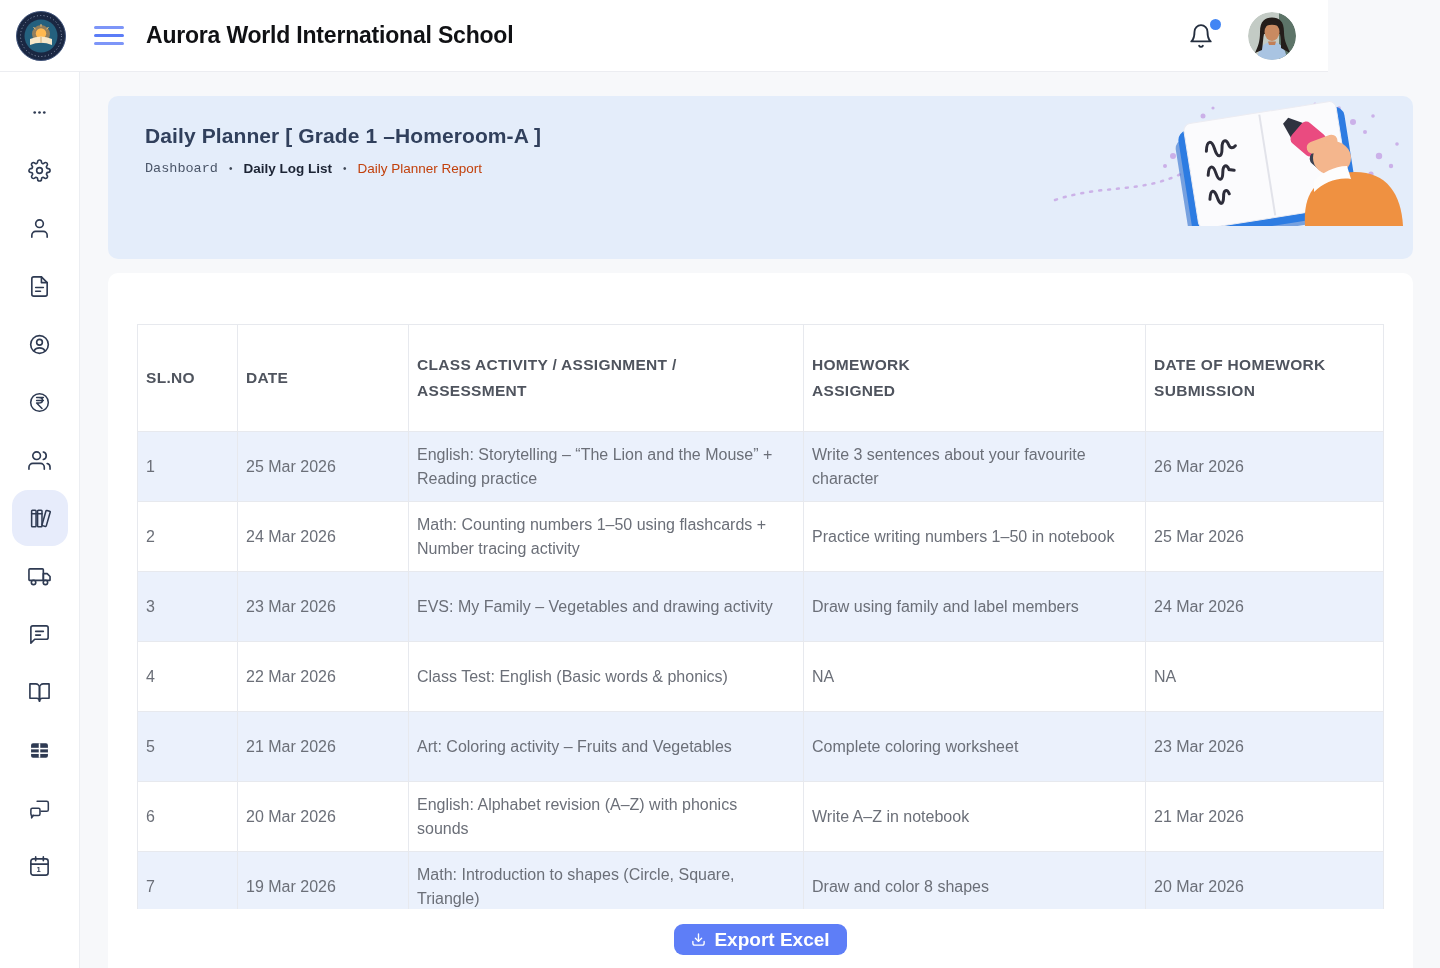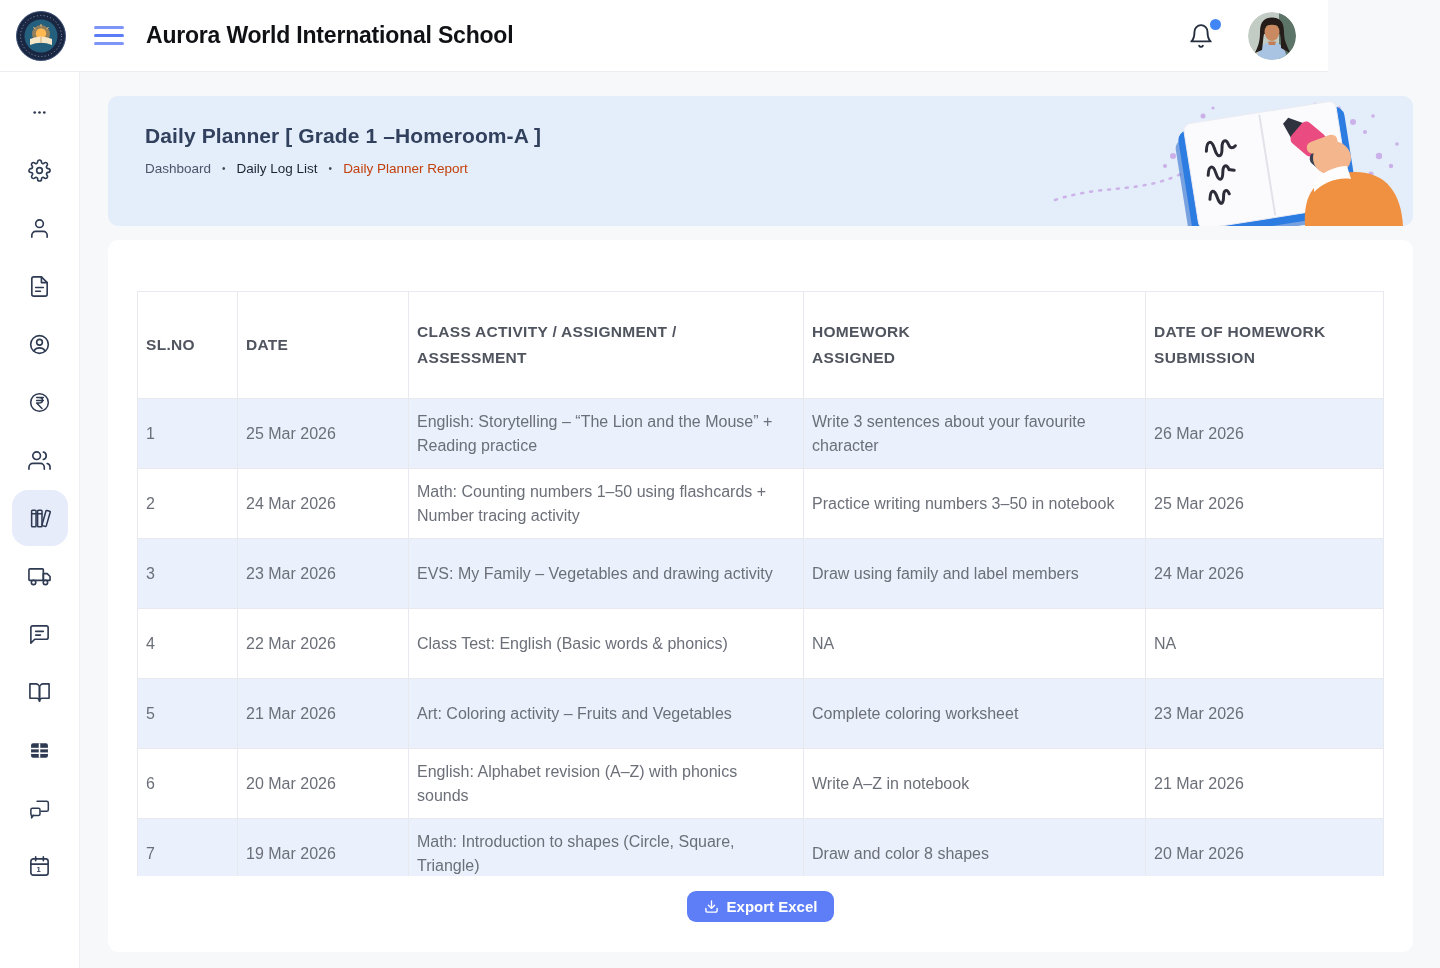--- a/index.html
+++ b/index.html
@@ -25,47 +25,47 @@
   .sidebar { width:80px; background:#fff; border-right:1px solid #eceef2; padding-top:12px;
     display:flex; flex-direction:column; align-items:center; flex:0 0 auto; }
   .side-item { width:56px; height:56px; margin-bottom:2px; display:flex; align-items:center;
     justify-content:center; border-radius:16px; background:none; border:none; cursor:pointer; color:#2e3a52; }
   .side-item.active { background:#e7ecfb; }
   .side-item svg { width:23px; height:23px; }
 
   .content { flex:1; padding:24px 28px 0; }
 
   
-  .banner { position:relative; height:130px; border-radius:10px; background:#e4edfa;
+  .banner { position:relative; height:163px; border-radius:10px; background:#e4edfa;
     overflow:hidden; padding:28px 0 0 37px; }
   .banner-title { font-size:21px; font-weight:700; color:#31405c; letter-spacing:0.1px; }
   .breadcrumb { margin-top:13px; display:flex; align-items:center; gap:11px; font-size:13.5px; }
-  .bc-link { color:#4a5568; cursor:pointer; }
-  .bc-strong { color:#1c2434; font-weight:400; cursor:pointer; }
+  .bc-link { color:#4a5568; cursor:pointer;font-family:Liberation Mono, monospace; }
+  .bc-strong { color:#1c2434; font-weight:700; cursor:pointer; }
   .bc-muted { color:#c2410c; }
   .bc-dot { color:#3f4856; font-size:10px; }
   .banner-art { position:absolute; right:0; top:0; height:130px; }
 
   
   .card { margin-top:14px; background:#fff; border-radius:10px; height:712px; padding:31px 29px 0; }
   .table-clip { height:605px; overflow:hidden; }
   table { width:1246px; border-collapse:collapse; table-layout:fixed;margin-top:20px; }
   col.c-slno { width:100px; } col.c-date { width:171px; } col.c-act { width:395px; }
   col.c-hw { width:342px; } col.c-sub { width:238px; }
   th { border:1px solid #e7e9ee; background:#fff; text-align:left; vertical-align:middle;
     padding:0 14px 0 8px; height:107px; font-size:15.5px; font-weight:700; color:#4f545e;
     letter-spacing:0.3px; line-height:1.68; white-space:pre-line; }
   td { border:1px solid #e7e9ee; padding:0 14px 0 8px; height:70px; vertical-align:middle;
     font-size:16px; color:#6b6f78; line-height:1.5; background:#fff; }
   tbody tr:nth-child(odd) td { background:#ebf1fc; }
   tr.sliver-row td { height:40px; background:#fff; }
 
   .export-row { display:flex; justify-content:center; padding-top:15px; }
   .export-btn { display:flex; align-items:center; gap:8px; background:#5e7ef7; color:#fff;
-    border:none; border-radius:9px; padding:0 17px; height:31px; font-size:15px; font-weight:700;
+    border:none; border-radius:9px; padding:0 17px; height:31px; font-size:19px; font-weight:700;
     font-family:"Liberation Sans", sans-serif; cursor:pointer; }
 </style>
 </head>
 <body>
 
 <header class="topbar">
   <span class="logo-badge">
     <svg width="50" height="50" viewBox="0 0 50 50">
       <circle cx="25" cy="25" r="24.5" fill="#1a2742"></circle>
       <circle cx="25" cy="25" r="20.5" fill="none" stroke="#c8d2e6" stroke-width="0.8" stroke-dasharray="1 2.4" opacity="0.8"></circle>
@@ -311,21 +311,21 @@
                 <td>1</td>
                 <td>25 Mar 2026</td>
                 <td>English: Storytelling – “The Lion and the Mouse” + Reading practice</td>
                 <td>Write 3 sentences about your favourite character</td>
                 <td>26 Mar 2026</td>
               </tr>
               <tr>
                 <td>2</td>
                 <td>24 Mar 2026</td>
                 <td>Math: Counting numbers 1–50 using flashcards + Number tracing activity</td>
-                <td>Practice writing numbers 3–50 in notebook</td>
+                <td>Practice writing numbers 1–50 in notebook</td>
                 <td>25 Mar 2026</td>
               </tr>
               <tr>
                 <td>3</td>
                 <td>23 Mar 2026</td>
                 <td>EVS: My Family – Vegetables and drawing activity</td>
                 <td>Draw using family and label members</td>
                 <td>24 Mar 2026</td>
               </tr>
               <tr>

